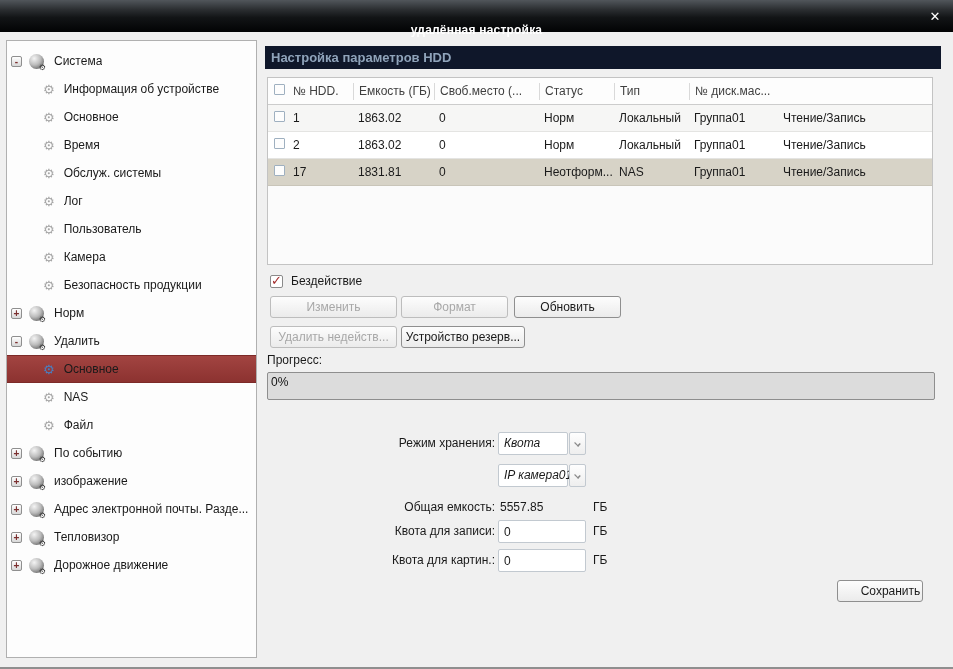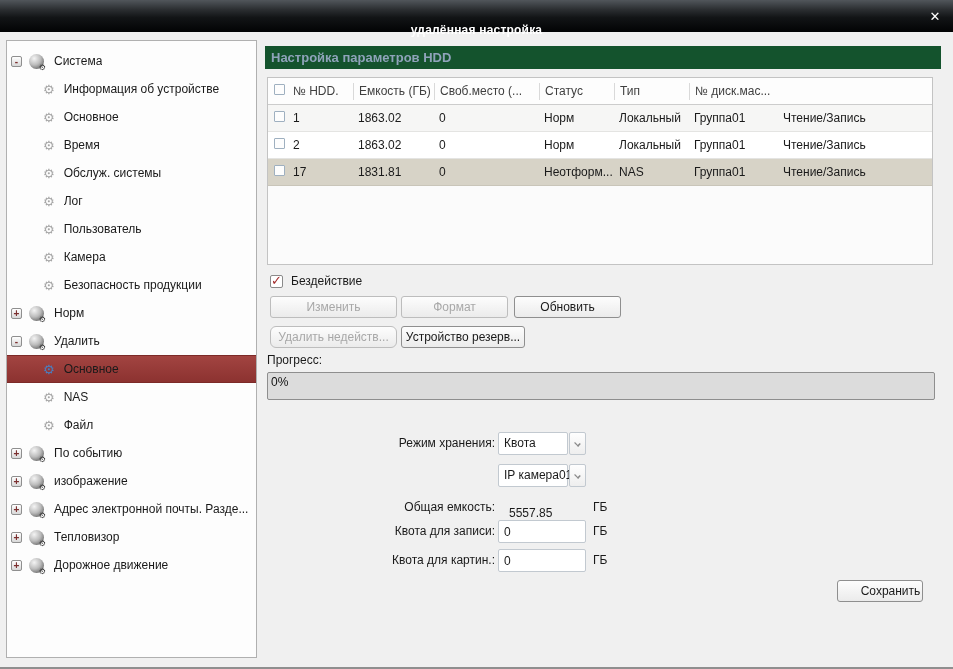--- a/index.html
+++ b/index.html
@@ -58,21 +58,21 @@
   }
   .titem .tlabel { overflow:hidden; text-overflow:ellipsis; }
   .titem.selected {
     background:linear-gradient(#a24441,#8c3230);
     border-top:1px solid #7c2a28; border-bottom:1px solid #7c2a28;
   }
   .titem.selected .gear { color:#4a7fc1; }
   
   .section-header {
     position:absolute; left:265px; top:46px; width:676px; height:23px;
-    background:#14532d; display:flex; align-items:center; padding-left:6px;
+    background:#0f172a; display:flex; align-items:center; padding-left:6px;
     color:#8fa3ba; font-weight:bold; font-size:13px;
   }
   
   .hdd-table {
     position:absolute; left:267px; top:77px; width:666px; height:188px;
     background:#fbfbfb; border:1px solid #c3c3c3; display:flex; flex-direction:column;
   }
   .trow { display:flex; height:27px; align-items:center; flex:0 0 auto; }
   .trow.header { border-bottom:1px solid #cccccc; color:#3f3f3f; background:#fdfdfd; }
   .trow.data  { border-bottom:1px solid #e4e4e2; background:#fff; }
@@ -119,26 +119,26 @@
     position:absolute; left:267px; top:372px; width:668px; height:28px;
     background:#dcdcdc; border:1px solid #8e8e8e; border-radius:2px;
     padding:2px 3px; font-size:12px; color:#111;
   }
   
   .form-row { position:absolute; left:267px; width:666px; height:23px; }
   .flabel {
     position:absolute; left:0; top:0; width:228px; height:23px;
     text-align:right; line-height:23px; white-space:nowrap;
   }
-  .fvalue-static { position:absolute; left:233px; top:6px; line-height:23px;margin-left:9px; }
+  .fvalue-static { position:absolute; left:233px; top:0; line-height:23px; }
   .funit { position:absolute; left:326px; top:0; line-height:23px; }
   .combo {
     position:absolute; left:231px; top:0; width:70px; height:23px;
     background:#fff; border:1px solid #c2c9d0; border-radius:2px;
-    line-height:21px; padding-left:5px; cursor:pointer; white-space:nowrap;
+    line-height:21px; padding-left:5px; cursor:pointer; white-space:nowrap;font-style:italic;
   }
   .combo-btn {
     position:absolute; left:302px; top:0; width:17px; height:23px;
     background:linear-gradient(#fefefe,#eeeeee);
     border:1px solid #c2c9d0; border-radius:2px; cursor:pointer;
   }
   .chev {
     position:absolute; left:4px; top:7px; width:7px; height:7px;
     border-right:2px solid #8a8a8a; border-bottom:2px solid #8a8a8a;
     transform:rotate(45deg) scale(.8,.55);
@@ -292,21 +292,21 @@
 </div>
 
 <div class="idle-row">
   <span class="cbx checked"></span>
   <span>Бездействие</span>
 </div>
 
 <button class="btn disabled" style="left:270px; top:296px; width:127px;">Изменить</button>
 <button class="btn disabled" style="left:401px; top:296px; width:107px;">Формат</button>
 <button class="btn strong" style="left:514px; top:296px; width:107px;">Обновить</button>
-<button class="btn disabled" style="left:270px; top:326px; width:127px;border-radius:6px;">Удалить недейств...</button>
+<button class="btn disabled" style="left:270px; top:326px; width:127px;">Удалить недейств...</button>
 <button class="btn strong" style="left:401px; top:326px; width:124px;">Устройство резерв...</button>
 
 <div class="progress-label">Прогресс:</div>
 <div class="progress-bar">
   <span>0%</span>
 </div>
 
 <div class="form-row" style="top:432px;">
   <span class="flabel">Режим хранения:</span>
   <span class="combo">Квота</span>

